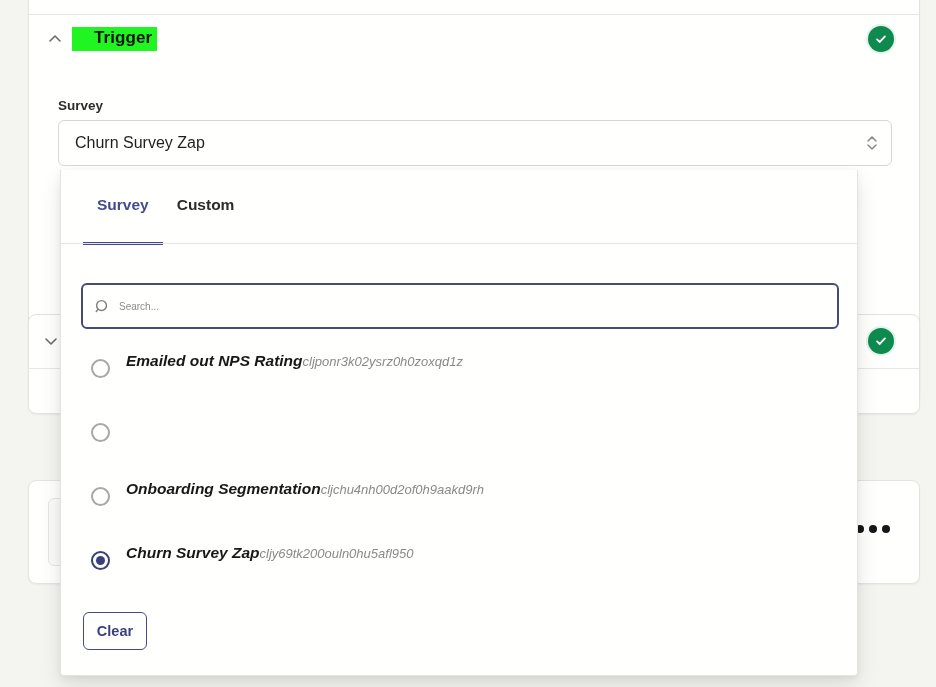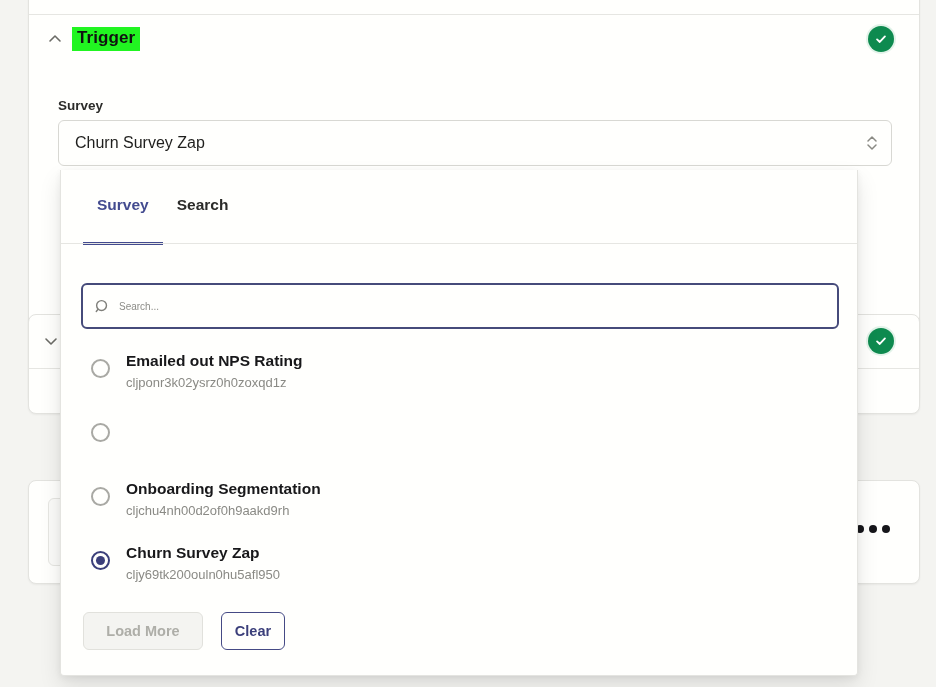--- a/index.html
+++ b/index.html
@@ -69,21 +69,21 @@
     color: #6b6b66;
     cursor: pointer;
   }
   .chevron-btn svg { display: block; }
 
   .title-highlight {
     font-size: 17px;
     font-weight: 700;
     color: #111111;
     background: #21f521;
-    padding: 1px 5px 2px 5px;
+    padding: 1px 5px 2px 22px;
     margin-left: 6px;
     line-height: 1.2;
     letter-spacing: 0.1px;
   }
 
   .status-check {
     position: absolute;
     width: 26px;
     height: 26px;
     border-radius: 50%;
@@ -314,23 +314,23 @@
     top: 50%;
     width: 9px;
     height: 9px;
     margin: -4.5px 0 0 -4.5px;
     border-radius: 50%;
     background: #3b3f7a;
   }
   .option-text {
     margin-left: 16px;
     display: flex;
-    flex-direction: column;
     justify-content: flex-start;
     padding-top: 5px;
+    font-style: italic;
   }
   .option-title {
     font-size: 15.5px;
     font-weight: 700;
     color: #18181a;
     line-height: 1.35;
   }
   .option-id {
     font-size: 13px;
     color: #8a8a85;
@@ -428,21 +428,21 @@
   <div id="overflow-menu">
     <span class="dot"></span>
     <span class="dot"></span>
     <span class="dot"></span>
   </div>
 
   <div id="dropdown">
 
     <div id="tabs">
       <div class="tab active">Survey</div>
-      <div class="tab">Search</div>
+      <div class="tab">Custom</div>
       <div id="tabs-baseline"></div>
     </div>
 
     <div id="search-wrap">
       <span id="search-icon">
         <svg width="17" height="17" viewBox="0 0 18 18" fill="none" stroke="currentColor" stroke-width="1.5" stroke-linecap="round">
           <circle cx="8" cy="8" r="5.2"></circle>
           <line x1="4.1" y1="12.2" x2="2.4" y2="14.3"></line>
         </svg>
       </span>
@@ -477,19 +477,18 @@
         <span class="radio"></span>
         <span class="option-text">
           <span class="option-title">Churn Survey Zap</span>
           <span class="option-id">cljy69tk200ouln0hu5afl950</span>
         </span>
       </div>
 
     </div>
 
     <div id="footer">
-      <div id="load-more-btn" class="btn">Load More</div>
       <div id="clear-btn" class="btn">Clear</div>
     </div>
 
   </div>
 
 </div>
 
 </body></html>

